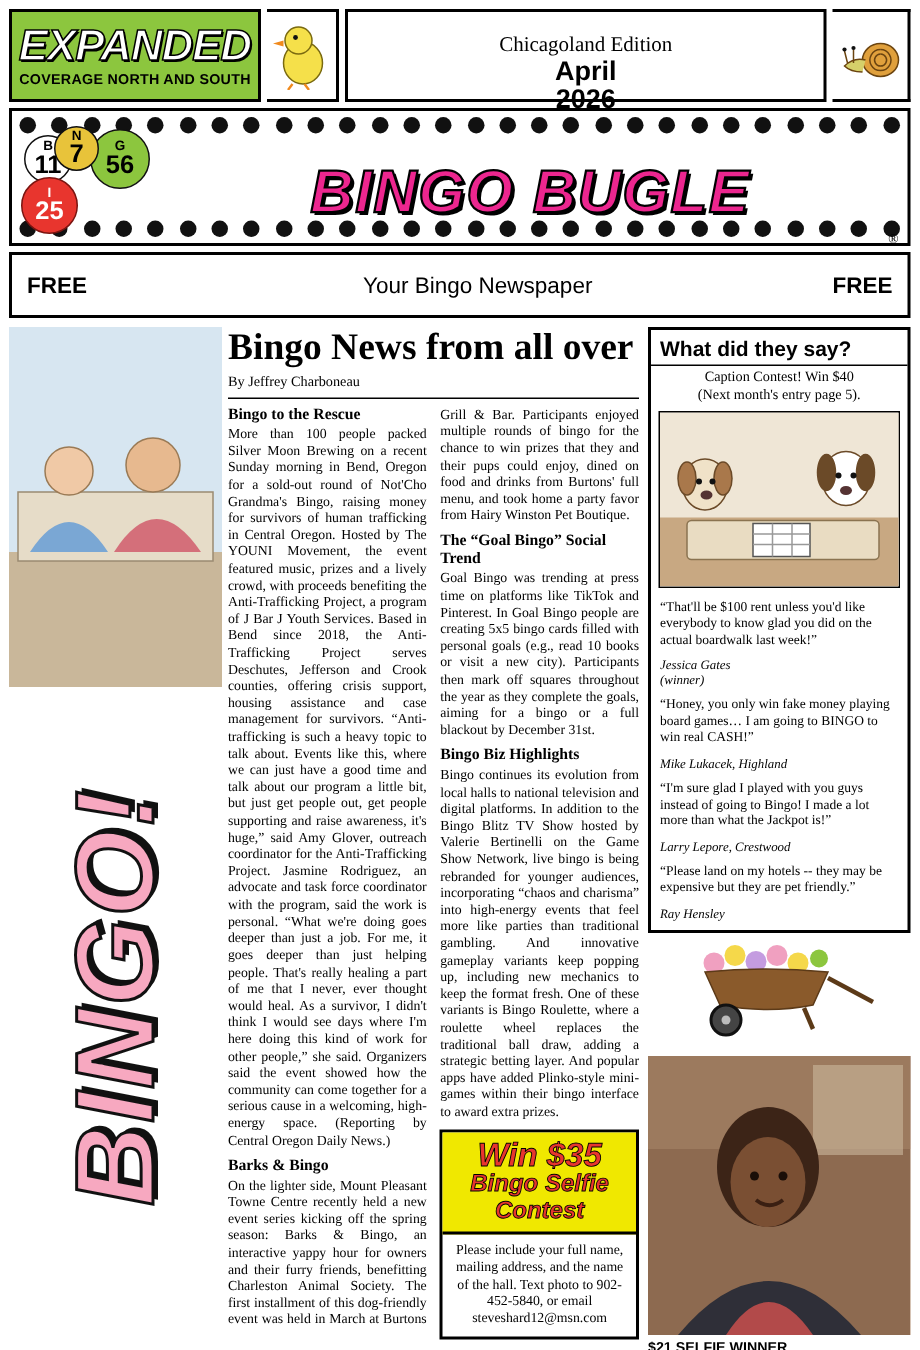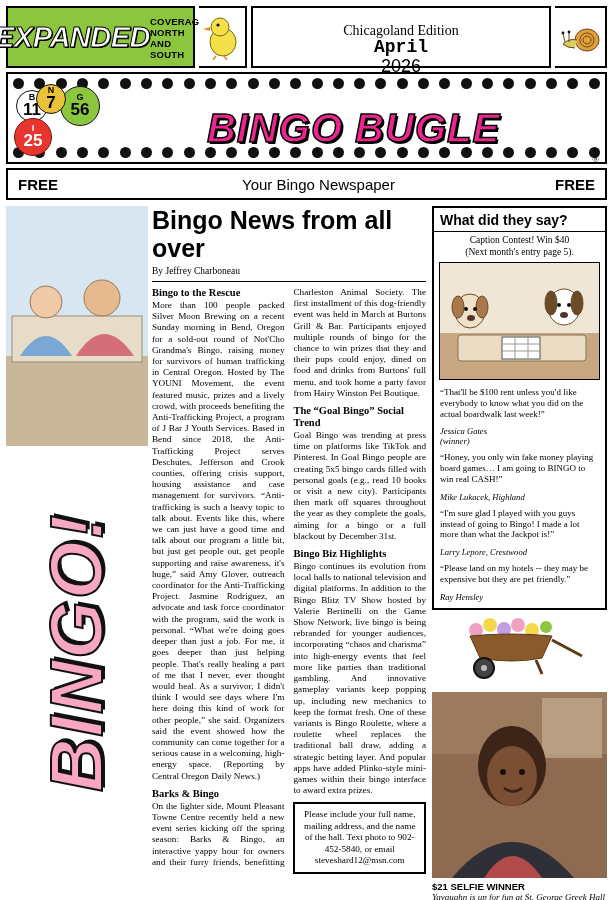--- a/index.html
+++ b/index.html
@@ -9,22 +9,22 @@
     background:#ffffff;
     font-family:"Liberation Serif", serif;
     color:#000;
     overflow:hidden;
   }
   .page { position:relative; width:613px; height:900px; background:#fff; }
 
   
   .topbar { display:flex; height:62px; margin:6px 6px 0 6px; gap:4px; }
   .expanded-box {
-    width:189px; border:2px solid #000; background:#8cc63e;
-    display:flex; flex-direction:row; justify-content:center; align-items:center;
+    width:168px; border:2px solid #000; background:#8cc63e;
+    display:flex; flex-direction:column; justify-content:center; align-items:center;
     padding:2px 0;
   }
   .expanded-word {
     font-family:"Liberation Sans", sans-serif;
     font-weight:bold; font-style:italic; font-size:29px; line-height:30px;
     color:#fff; -webkit-text-stroke:1px #000; letter-spacing:-0.5px;
     text-shadow:1px 1px 0 #000;
   }
   .expanded-sub {
     font-family:"Liberation Sans", sans-serif;
@@ -33,22 +33,22 @@
   }
   .chick-box {
     width:48px; border:2px solid #000; border-left:none; background:#fff;
     display:flex; align-items:center; justify-content:center; position:relative;
   }
   .edition-box {
     flex:1; border:2px solid #000; background:#fff; text-align:center;
     display:flex; flex-direction:column; justify-content:center; padding:1px 4px;
   }
   .edition-line { font-family:"Liberation Serif", serif; font-size:14px; line-height:15px;margin-top:24px; }
-  .edition-month { font-family:Liberation Mono, monospace; font-weight:bold; font-size:18px; line-height:19px; }
-  .edition-year { font-family:"Liberation Sans", sans-serif; font-weight:normal; font-size:18px; line-height:19px; }
+  .edition-month { font-family:Liberation Sans, sans-serif; font-weight:bold; font-size:18px; line-height:19px; }
+  .edition-year { font-family:"Liberation Sans", sans-serif; font-weight:bold; font-size:18px; line-height:19px; }
   .snail-box {
     width:52px; border:2px solid #000; border-left:none; background:#fff;
     display:flex; align-items:center; justify-content:center;
   }
   .online-box {
     width:196px; border:2px solid #000; background:#8cc63e;
     display:flex; align-items:center; padding:2px 4px; gap:4px;
   }
   .online-img {
     width:44px; height:44px; background:#bfe0f5; border:1px solid #333;
@@ -83,21 +83,21 @@
     flex:1; text-align:center; font-family:"Liberation Sans", sans-serif;
     font-weight:bold; font-style:italic; font-size:40px; letter-spacing:1px;
     color:#ec268f; -webkit-text-stroke:1.5px #000; text-shadow:2px 2px 0 #000;
     padding-right:18px;
     margin-top:20px;
   }
   .reg-mark { position:absolute; right:6px; bottom:-2px; font-size:9px; }
 
   
   .freebar {
-    margin:4px 6px 0 6px; height:32px; border:2px solid #000; background:#fff;
+    margin:4px 6px 0 6px; height:44px; border:2px solid #000; background:#fff;
     display:flex; align-items:center; justify-content:space-between; padding:0 10px;
   }
   .freebar .side { font-family:"Liberation Sans", sans-serif; font-weight:bold; font-size:15px; }
   .freebar .mid { font-family:"Liberation Sans", sans-serif; font-size:15px;margin-left:24px; }
 
   
   .content { display:flex; margin:6px 6px 0 6px; gap:6px; height:650px; }
   .leftcol { width:142px; position:relative; }
   .midcol { width:278px; position:relative; }
   .rightcol { width:175px; position:relative; }
@@ -114,21 +114,21 @@
     color:#f7a8c0; -webkit-text-stroke:2px #111;
     text-shadow:3px 3px 0 #111;
   }
   .left-photo {
     position:absolute; left:0; top:0; width:142px; height:240px;
     background:linear-gradient(#cfe3f2,#eef5fa); border:0;
   }
 
   
   .headline {
-    font-family:Liberation Sans, sans-serif; font-size:25px; line-height:28px;
+    font-family:Liberation Serif, serif; font-size:25px; line-height:28px;
     margin:0 0 3px 0;
   }
   .byline { font-family:"Liberation Serif", serif; font-size:9.5px; line-height:12px; }
   .byline.italic { font-style:italic; }
   .rule { border-top:1px solid #000; margin:4px 0 5px 0; }
 
   .twocol { column-count:2; column-gap:9px; column-rule:0; }
   .art h3 {
     font-family:"Liberation Serif", serif; font-weight:bold; font-size:10.5px;
     margin:6px 0 1px 0; line-height:12px;
@@ -339,20 +339,25 @@
         <h3>Barks &amp; Bingo</h3>
         <p>On the lighter side, Mount Pleasant Towne Centre recently held a new event series kicking off the spring season: Barks &amp; Bingo, an interactive yappy hour for owners and their furry friends, benefitting Charleston Animal Society. The first installment of this dog-friendly event was held in March at Burtons Grill &amp; Bar. Participants enjoyed multiple rounds of bingo for the chance to win prizes that they and their pups could enjoy, dined on food and drinks from Burtons' full menu, and took home a party favor from Hairy Winston Pet Boutique.</p>
 
         <h3>The “Goal Bingo” Social Trend</h3>
         <p>Goal Bingo was trending at press time on platforms like TikTok and Pinterest. In Goal Bingo people are creating 5x5 bingo cards filled with personal goals (e.g., read 10 books or visit a new city). Participants then mark off squares throughout the year as they complete the goals, aiming for a bingo or a full blackout by December 31st.</p>
 
         <h3>Bingo Biz Highlights</h3>
         <p>Bingo continues its evolution from local halls to national television and digital platforms. In addition to the Bingo Blitz TV Show hosted by Valerie Bertinelli on the Game Show Network, live bingo is being rebranded for younger audiences, incorporating “chaos and charisma” into high-energy events that feel more like parties than traditional gambling. And innovative gameplay variants keep popping up, including new mechanics to keep the format fresh. One of these variants is Bingo Roulette, where a roulette wheel replaces the traditional ball draw, adding a strategic betting layer. And popular apps have added Plinko-style mini-games within their bingo interface to award extra prizes.</p>
 
         <div class="selfie-box">
+          <div class="selfie-head">
+            <div class="l1">Win $35</div>
+            <div class="l2">Bingo Selfie</div>
+            <div class="l2">Contest</div>
+          </div>
           <div class="selfie-body">Please include your full name, mailing address, and the name of the hall. Text photo to 902-452-5840, or email steveshard12@msn.com</div>
         </div>
       </div>
     </div>
 
     <div class="rightcol">
       <div class="wdts-box">
         <div class="wdts-head">What did they say?</div>
         <div class="wdts-sub">
           <div>Caption Contest! Win $40</div>
@@ -381,21 +386,21 @@
             </g>
             <rect x="62" y="74" width="38" height="22" fill="#fff" stroke="#555"></rect>
             <line x1="62" y1="81" x2="100" y2="81" stroke="#999"></line>
             <line x1="62" y1="88" x2="100" y2="88" stroke="#999"></line>
             <line x1="75" y1="74" x2="75" y2="96" stroke="#999"></line>
             <line x1="88" y1="74" x2="88" y2="96" stroke="#999"></line>
           </svg>
         </div>
         <div class="quotes">
           <div>
-            <div class="q">“That'll be $100 rent unless you'd like everybody to know what you did on the actual boardwalk last week!”</div>
+            <div class="q">“That'll be $100 rent unless you'd like everybody to know glad you did on the actual boardwalk last week!”</div>
             <div class="a">Jessica Gates</div>
             <div class="a">(winner)</div>
           </div>
           <div style="margin-top:6px;">
             <div class="q">“Honey, you only win fake money playing board games… I am going to BINGO to win real CASH!”</div>
             <div class="a">Mike Lukacek, Highland</div>
           </div>
           <div style="margin-top:6px;">
             <div class="q">“I'm sure glad I played with you guys instead of going to Bingo! I made a lot more than what the Jackpot is!”</div>
             <div class="a">Larry Lepore, Crestwood</div>

